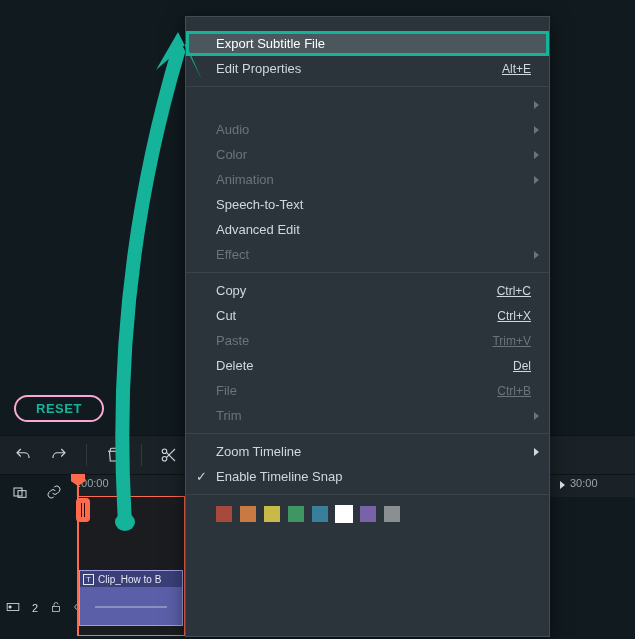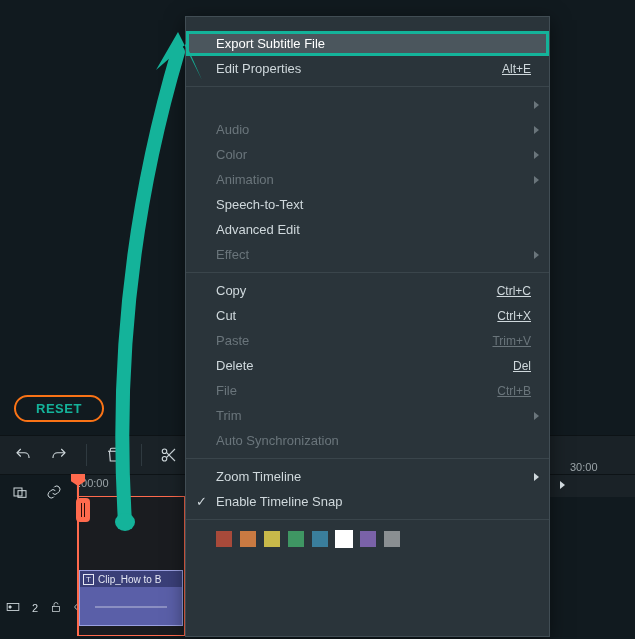--- a/index.html
+++ b/index.html
@@ -5,21 +5,21 @@
   * { box-sizing: border-box; margin: 0; padding: 0; font-family: -apple-system, "Segoe UI", Arial, sans-serif; }
   html, body { width: 635px; height: 639px; background: #111a1f; overflow: hidden; color: #bfc8cc; font-size: 13px; }
   .canvas { position: relative; width: 635px; height: 639px; }
 
   
   .preview { position: absolute; left:0; top:0; right:0; height: 430px; background:#111a1f; }
 
   
   .reset-btn {
     position:absolute; left:14px; top:395px;
-    border:2px solid #f97316; border-radius:16px;
+    border:2px solid #f9a8d4; border-radius:16px;
     padding:4px 20px; color:#14b39a; font-weight:700; font-size:13px;
     background:transparent; letter-spacing:0.5px;
   }
 
   
   .toolbar { position:absolute; left:0; top:435px; right:0; height:40px;
     background:#1a2227; display:flex; align-items:center; gap:18px;
     padding-left:14px; border-top:1px solid #0d1316; border-bottom:1px solid #0d1316;}
   .toolbar .ico { width:18px; height:18px; color:#cfd8dc; display:flex; align-items:center; justify-content:center;}
   .toolbar .sep { width:1px; height:22px; background:#2f3a40; }
@@ -225,23 +225,20 @@
         <span class="sc">Del</span>
       </div>
       <div class="row disabled">
         <span class="label">File</span>
         <span class="sc">Ctrl+B</span>
       </div>
       <div class="row disabled">
         <span class="label">Trim</span>
         <span class="sub"></span>
       </div>
-      <div class="row disabled">
-        <span class="label">Auto Synchronization</span>
-      </div>
       <hr>
       <div class="row">
         <span class="label">Zoom Timeline</span>
         <span class="sub"></span>
       </div>
       <div class="row">
         <span class="check">✓</span>
         <span class="label">Enable Timeline Snap</span>
       </div>
       <hr>
@@ -257,15 +254,15 @@
       </div>
     </div>
 
 <svg class="arrow-svg" viewBox="0 0 160 520">
   <defs></defs>
   <path d="M55 500 Q 40 260 108 30" stroke="#14b39a" stroke-width="14" fill="none" stroke-linecap="round"></path>
   <path d="M108 10 L86 48 L116 22 L132 58 Z" fill="#14b39a"></path>
   <ellipse cx="55" cy="500" rx="10" ry="9" fill="#14b39a"></ellipse>
 </svg>
 
-<span style="position: absolute; left: 570px; top: 461px; color: rgb(154, 163, 167); font-size: 11px; z-index: 11;">30:00</span>
+<span style="position: absolute; left: 570px; top: 477px; color: rgb(154, 163, 167); font-size: 11px; z-index: 11;">30:00</span>
     <span style="position: absolute; left: 560px; top: 481px; width: 0px; height: 0px; border-top: 4px solid transparent; border-bottom: 4px solid transparent; border-left: 5px solid rgb(207, 216, 220); z-index: 11;"></span>
   </div>
 
 </body></html>

